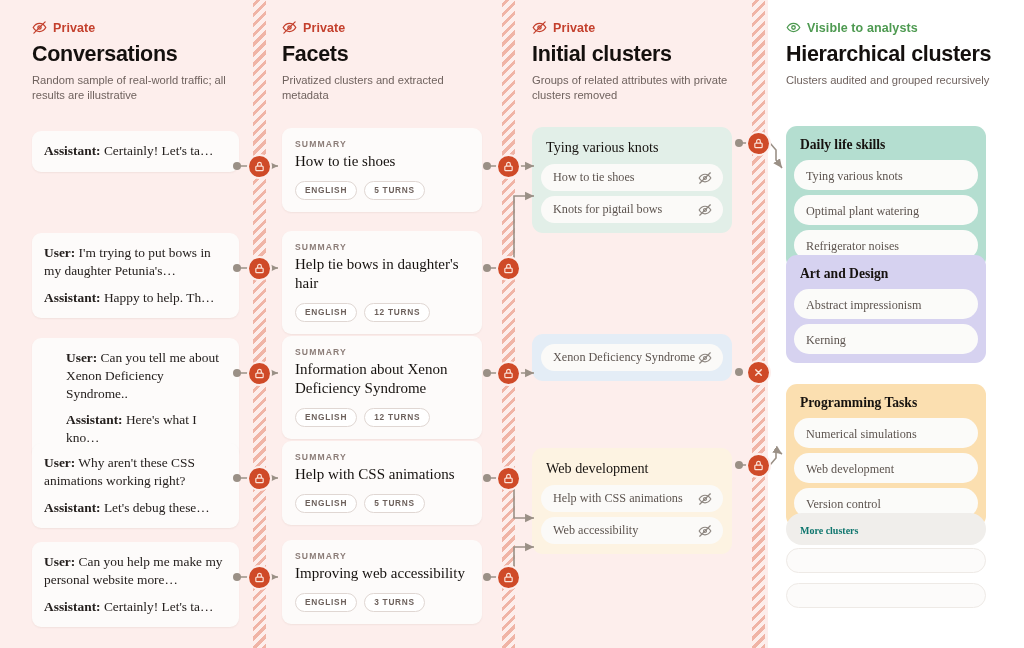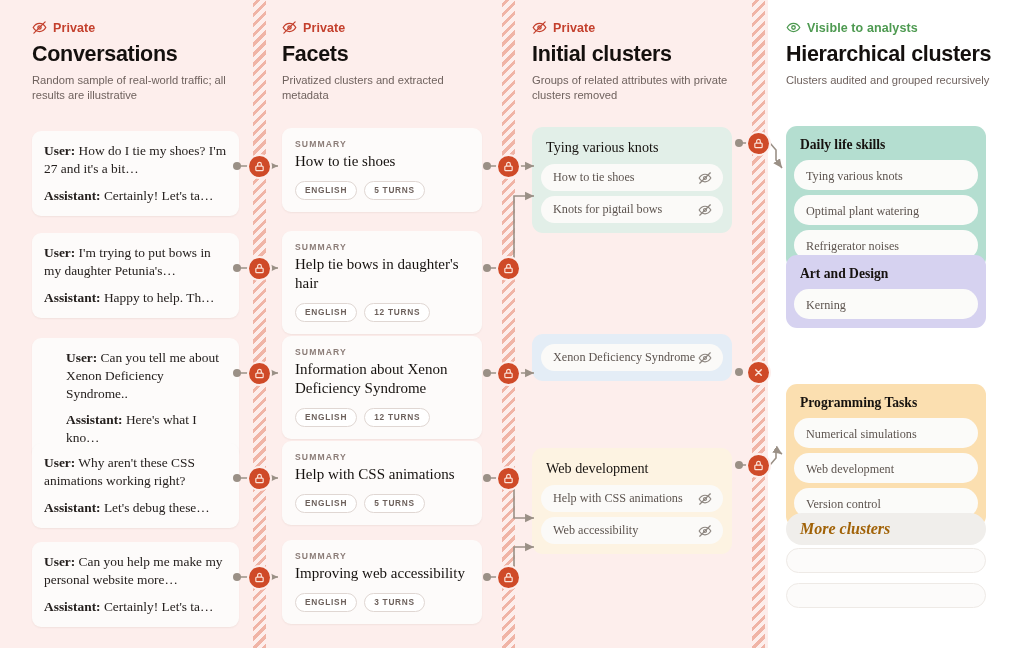--- a/index.html
+++ b/index.html
@@ -122,21 +122,21 @@
     background: #fbfbf9; border-radius: 999px;
     padding: 6px 12px; margin-bottom: 5px;
   }
   .hrow:last-child { margin-bottom: 0; }
   .hrow .htxt { font-family: "Liberation Serif", serif; font-size: 12.2px; color: #5d544f; }
 
   .morebox {
     position: absolute; left: 0; width: 200px;
     background: #f0eeeb; border-radius: 999px; padding: 7px 14px;
   }
-  .morebox .mtxt { font-family: "Liberation Serif", serif; font-weight: bold; font-size: 16px; color: #a16207; font-style: italic; }
+  .morebox .mtxt { font-family: "Liberation Serif", serif; font-weight: bold; font-size: 10px; color: #0f766e; }
   .ghost {
     position: absolute; left: 0; width: 200px; height: 25px;
     border: 1px solid #eeeae6; border-radius: 999px; background: #fcfbfa;
   }
 
   
   .pbadge {
     position: absolute; width: 21px; height: 21px; border-radius: 50%;
     display: flex; align-items: center; justify-content: center;
     z-index: 6;
@@ -288,21 +288,20 @@
               <path d="M3 21 L21 3"></path>
             </svg>
         </span>
         <span class="txt">Private</span>
       </div>
       <div class="col-title">Conversations</div>
       <div class="col-sub">Random sample of real-world traffic; all results are illustrative</div>
     </div>
 
     <div class="card conv" style="top:131px;">
-      <div class="line first"><span class="who">User:</span> <span>How do I tie my shoes? I'm 27 and it's a bit…</span></div>
       <div class="line"><span class="who">Assistant:</span> <span>Certainly! Let's ta…</span></div>
     </div>
     <div class="card conv" style="top:233px;">
       <div class="line first"><span class="who">User:</span> <span>I'm trying to put bows in my daughter Petunia's…</span></div>
       <div class="line"><span class="who">Assistant:</span> <span>Happy to help. Th…</span></div>
     </div>
     <div class="card conv" style="top:338px;padding-left:34px;">
       <div class="line first"><span class="who">User:</span> <span>Can you tell me about Xenon Deficiency Syndrome..</span></div>
       <div class="line"><span class="who">Assistant:</span> <span>Here's what I kno…</span></div>
     </div>
@@ -469,20 +468,21 @@
 
     <div class="hier green" style="position:absolute; top:126px;">
       <div class="htitle">Daily life skills</div>
       <div class="hrow"><span class="htxt">Tying various knots</span></div>
       <div class="hrow"><span class="htxt">Optimal plant watering</span></div>
       <div class="hrow"><span class="htxt">Refrigerator noises</span></div>
     </div>
 
     <div class="hier purple" style="position:absolute; top:255px;">
       <div class="htitle">Art and Design</div>
+      <div class="hrow"><span class="htxt">Abstract impressionism</span></div>
       <div class="hrow"><span class="htxt">Kerning</span></div>
     </div>
 
     <div class="hier orange" style="position:absolute; top:384px;">
       <div class="htitle">Programming Tasks</div>
       <div class="hrow"><span class="htxt">Numerical simulations</span></div>
       <div class="hrow"><span class="htxt">Web development</span></div>
       <div class="hrow"><span class="htxt">Version control</span></div>
     </div>
 

